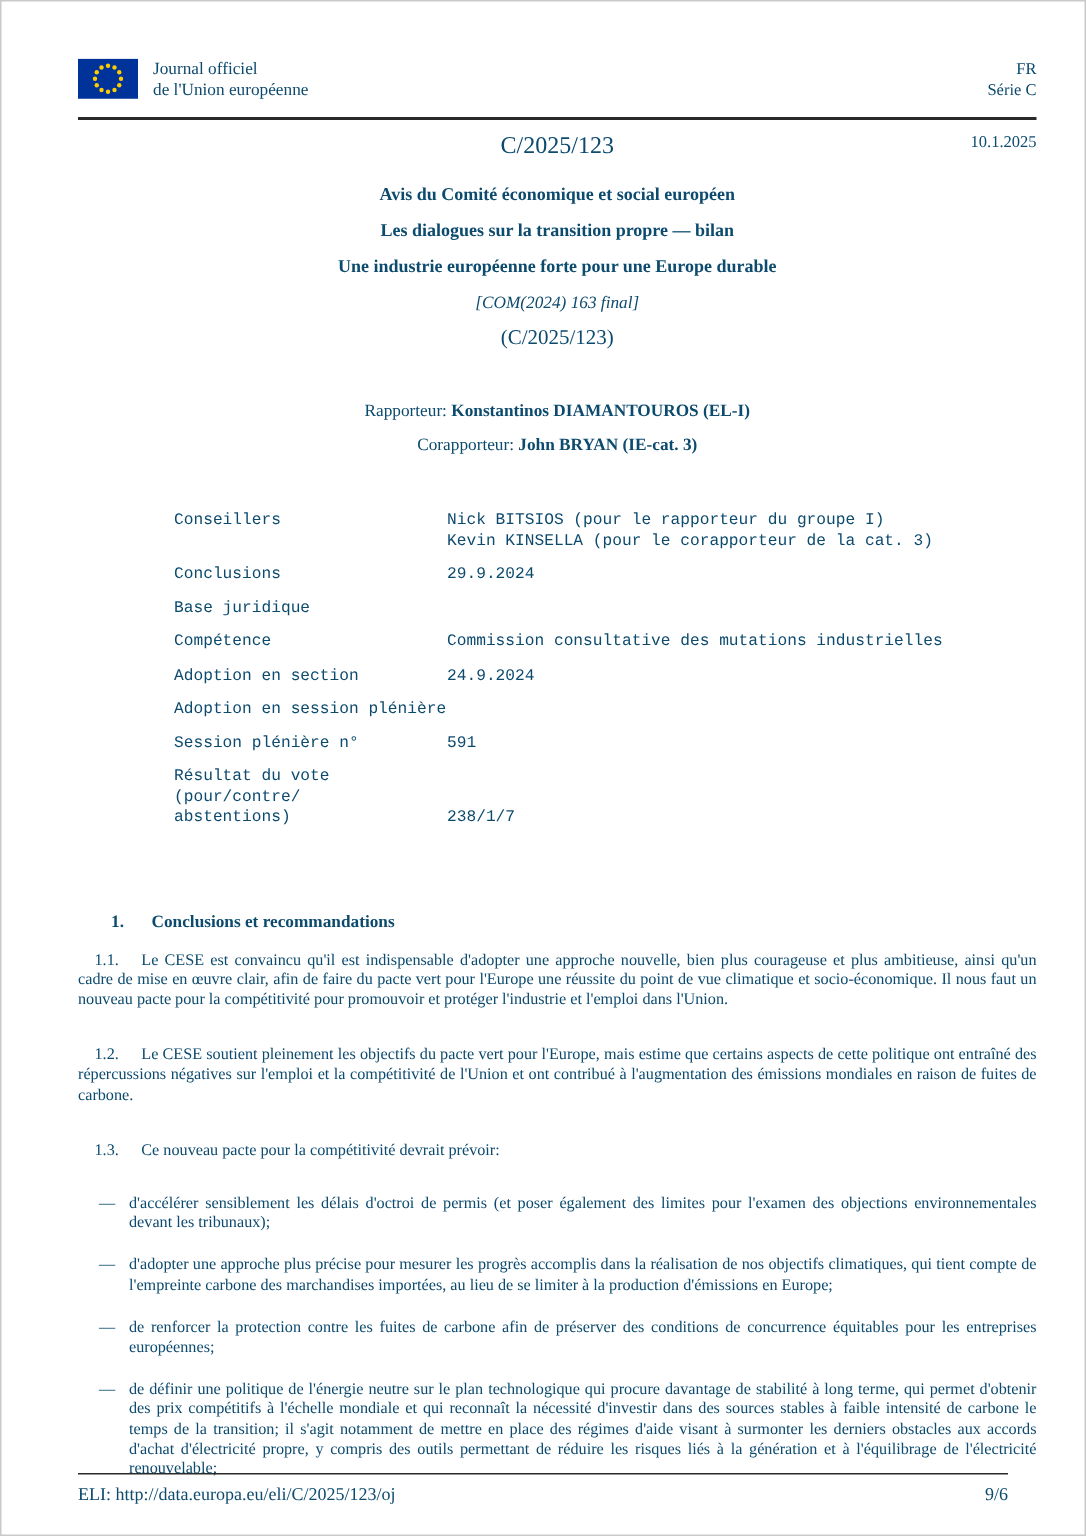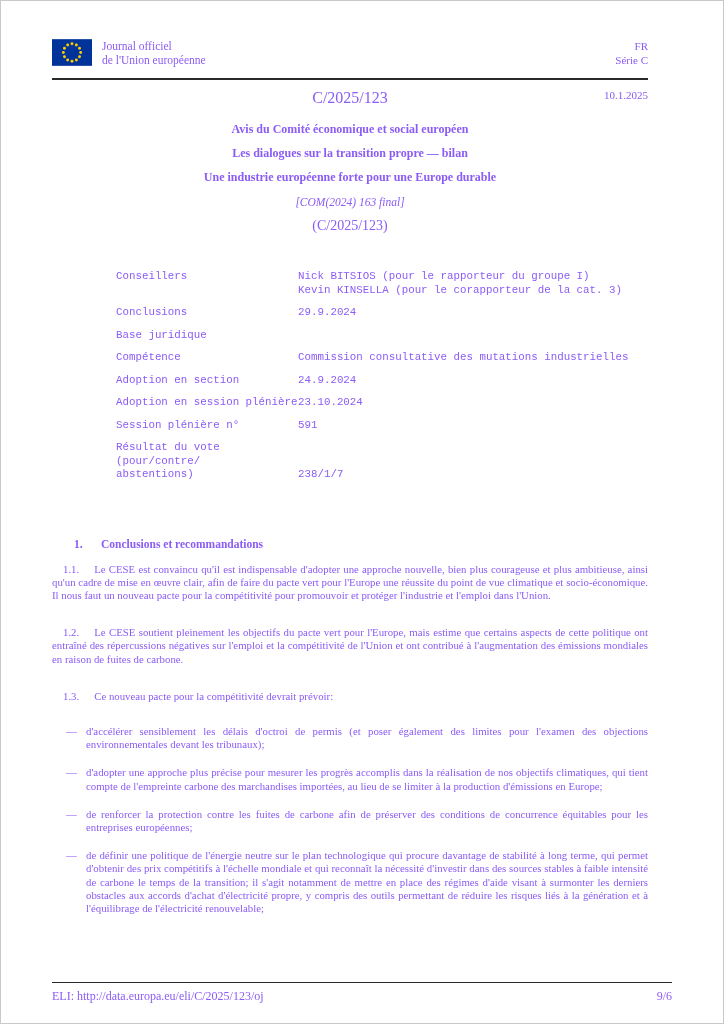--- a/index.html
+++ b/index.html
@@ -3,23 +3,23 @@
 <meta charset="utf-8">
 <style>
   html,body { margin:0; padding:0; background:#e9e9e9; }
   .page {
     position:relative;
     width:724px; height:1024px;
     margin:0 auto;
     background:#ffffff;
     border:1px solid #c9c9c9;
     box-sizing:border-box;
-    padding:38px 75px 0 51px;
+    padding:38px 32px 0 51px;
     font-family:"Liberation Serif","DejaVu Serif",serif;
-    color:#8b5cf6;
+    color:#0c4a6e;
     overflow:hidden;
   }
   
   .header {
     display:flex; justify-content:space-between; align-items:flex-start;
     padding-bottom:11px;
     border-bottom:2px solid #2a2a28;
   }
   .header-left { display:flex; gap:10px; align-items:flex-start; }
   .flag { flex:0 0 auto; display:block; }
@@ -111,20 +111,30 @@
   </div>
 
   <div class="titles">
     <p class="title-main">Avis du Comité économique et social européen</p>
     <p class="title-sub">Les dialogues sur la transition propre — bilan</p>
     <p class="title-sub">Une industrie européenne forte pour une Europe durable</p>
     <p class="title-com">[COM(2024) 163 final]</p>
     <p class="title-ref">(C/2025/123)</p>
   </div>
 
+  <div class="rapporteurs">
+    <div class="rapp-line">
+      <span>Rapporteur:</span>
+      <span class="rapp-name">Konstantinos DIAMANTOUROS (EL-I)</span>
+    </div>
+    <div class="rapp-line">
+      <span>Corapporteur:</span>
+      <span class="rapp-name">John BRYAN (IE-cat. 3)</span>
+    </div>
+  </div>
 
   <div class="meta">
     <div class="meta-row">
       <div class="meta-label">Conseillers</div>
       <div class="meta-value">Nick BITSIOS (pour le rapporteur du groupe I)
 Kevin KINSELLA (pour le corapporteur de la cat. 3)</div>
     </div>
     <div class="meta-row">
       <div class="meta-label">Conclusions</div>
       <div class="meta-value">29.9.2024</div>
@@ -135,21 +145,20 @@
     <div class="meta-row">
       <div class="meta-label">Compétence</div>
       <div class="meta-value">Commission consultative des mutations industrielles</div>
     </div>
     <div class="meta-row">
       <div class="meta-label">Adoption en section</div>
       <div class="meta-value">24.9.2024</div>
     </div>
     <div class="meta-row">
       <div class="meta-label">Adoption en session plénière</div>
-      <div class="meta-value">23.10.2024</div>
     </div>
     <div class="meta-row">
       <div class="meta-label">Session plénière n°</div>
       <div class="meta-value">591</div>
     </div>
     <div class="meta-row">
       <div class="meta-label">Résultat du vote (pour/contre/
 abstentions)</div>
       <div class="meta-value v-end">238/1/7</div>
     </div>

